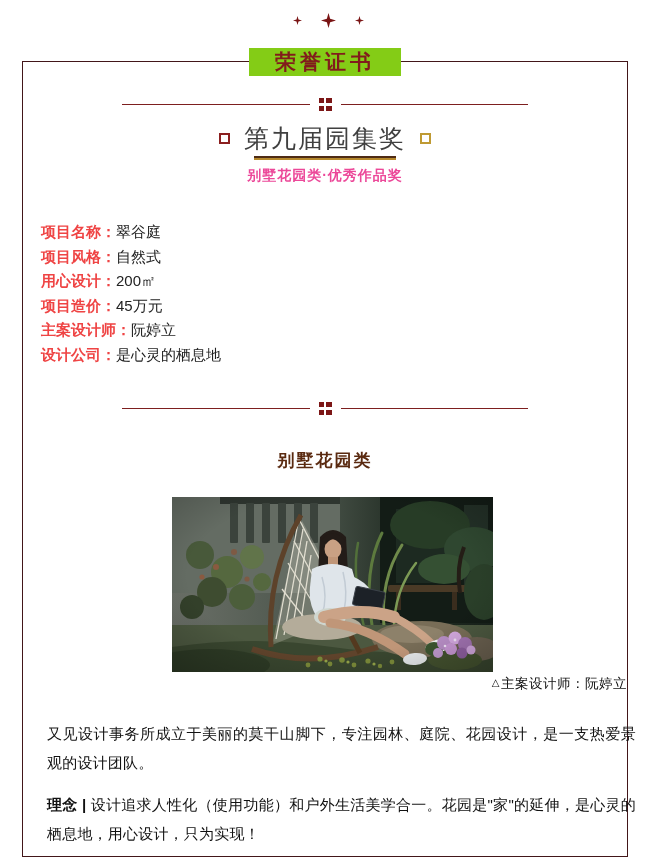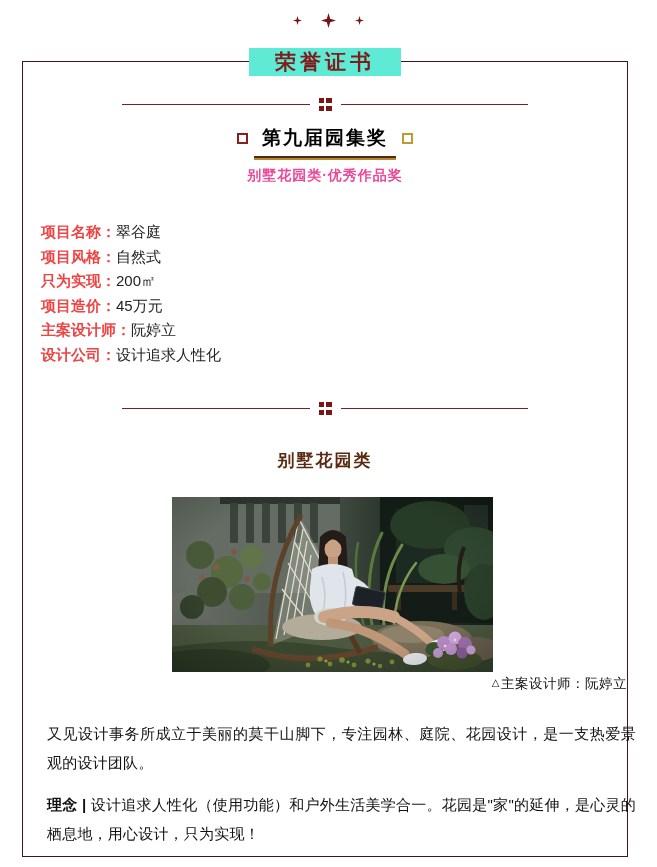--- a/index.html
+++ b/index.html
@@ -18,21 +18,21 @@
   }
   .diamond-row svg { display:block; }
 
   
   .cert-box {
     position:absolute; left:22px; top:61px; width:606px; height:796px;
     border:1px solid #421619; background:#fff;
   }
   .cert-title {
     position:absolute; top:-14px; left:50%; transform:translateX(-50%);
-    background:#5eead4; padding:0 26px; white-space:nowrap;
+    background:#84cc16; padding:0 26px; white-space:nowrap;
     font-size:21px; font-weight:bold; letter-spacing:4px; color:#811c1c;
   }
 
   
   .divider {
     position:absolute; left:50%; transform:translateX(-50%);
     width:406px; height:13px;
     display:flex; align-items:center; gap:9px;
   }
   .divider .line { flex:1; height:1px; background:#7d1f1f; }
@@ -42,21 +42,21 @@
   }
   .quad i { background:#7c1616; display:block; }
   .divider-1 { top:36px; }
   .divider-2 { top:340px; }
 
   
   .award-row {
     position:absolute; top:63px; left:0; right:0; height:26px;
     display:flex; justify-content:center; align-items:center; gap:14px;
   }
-  .award-title { font-size:19px; font-weight:bold; letter-spacing:2px; color:#000000; }
+  .award-title { font-size:25px; font-weight:normal; letter-spacing:2px; color:#404040; }
   .sq { width:11px; height:11px; display:inline-block; }
   .sq-red  { border:2px solid #8b1f1f; }
   .sq-gold { border:2px solid #bf9a33; }
   .award-underline {
     position:absolute; top:94px; left:50%; transform:translateX(-50%);
     width:142px; height:3px;
     border-top:2px solid #4e2b15; border-bottom:2px solid #b5882c;
   }
   .award-subtitle {
     position:absolute; top:105px; left:0; right:0; text-align:center;
@@ -130,24 +130,24 @@
     <span class="sq sq-red"></span>
     <span class="award-title">第九届园集奖</span>
     <span class="sq sq-gold"></span>
   </div>
   <div class="award-underline"></div>
   <div class="award-subtitle">别墅花园类·优秀作品奖</div>
 
   <div class="details">
     <div class="detail-row"><span class="detail-label">项目名称：</span><span class="detail-value">翠谷庭</span></div>
     <div class="detail-row"><span class="detail-label">项目风格：</span><span class="detail-value">自然式</span></div>
-    <div class="detail-row"><span class="detail-label">只为实现：</span><span class="detail-value">200㎡</span></div>
+    <div class="detail-row"><span class="detail-label">用心设计：</span><span class="detail-value">200㎡</span></div>
     <div class="detail-row"><span class="detail-label">项目造价：</span><span class="detail-value">45万元</span></div>
     <div class="detail-row"><span class="detail-label">主案设计师：</span><span class="detail-value">阮婷立</span></div>
-    <div class="detail-row"><span class="detail-label">设计公司：</span><span class="detail-value">设计追求人性化</span></div>
+    <div class="detail-row"><span class="detail-label">设计公司：</span><span class="detail-value">是心灵的栖息地</span></div>
   </div>
 
   <div class="divider divider-2">
     <span class="line"></span>
     <span class="quad">
         <i></i>
         <i></i>
         <i></i>
         <i></i>
       </span>

